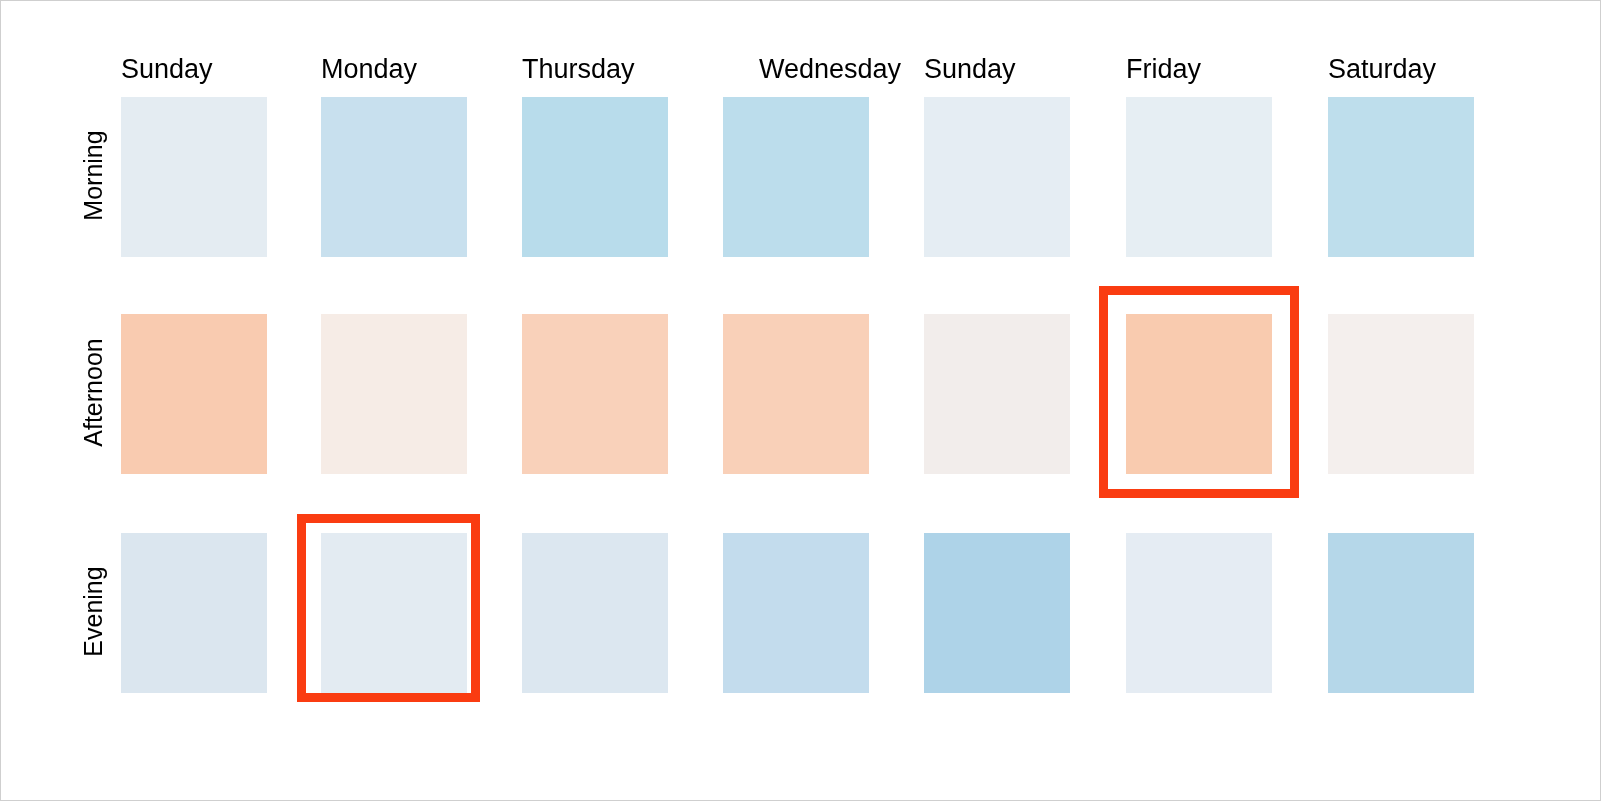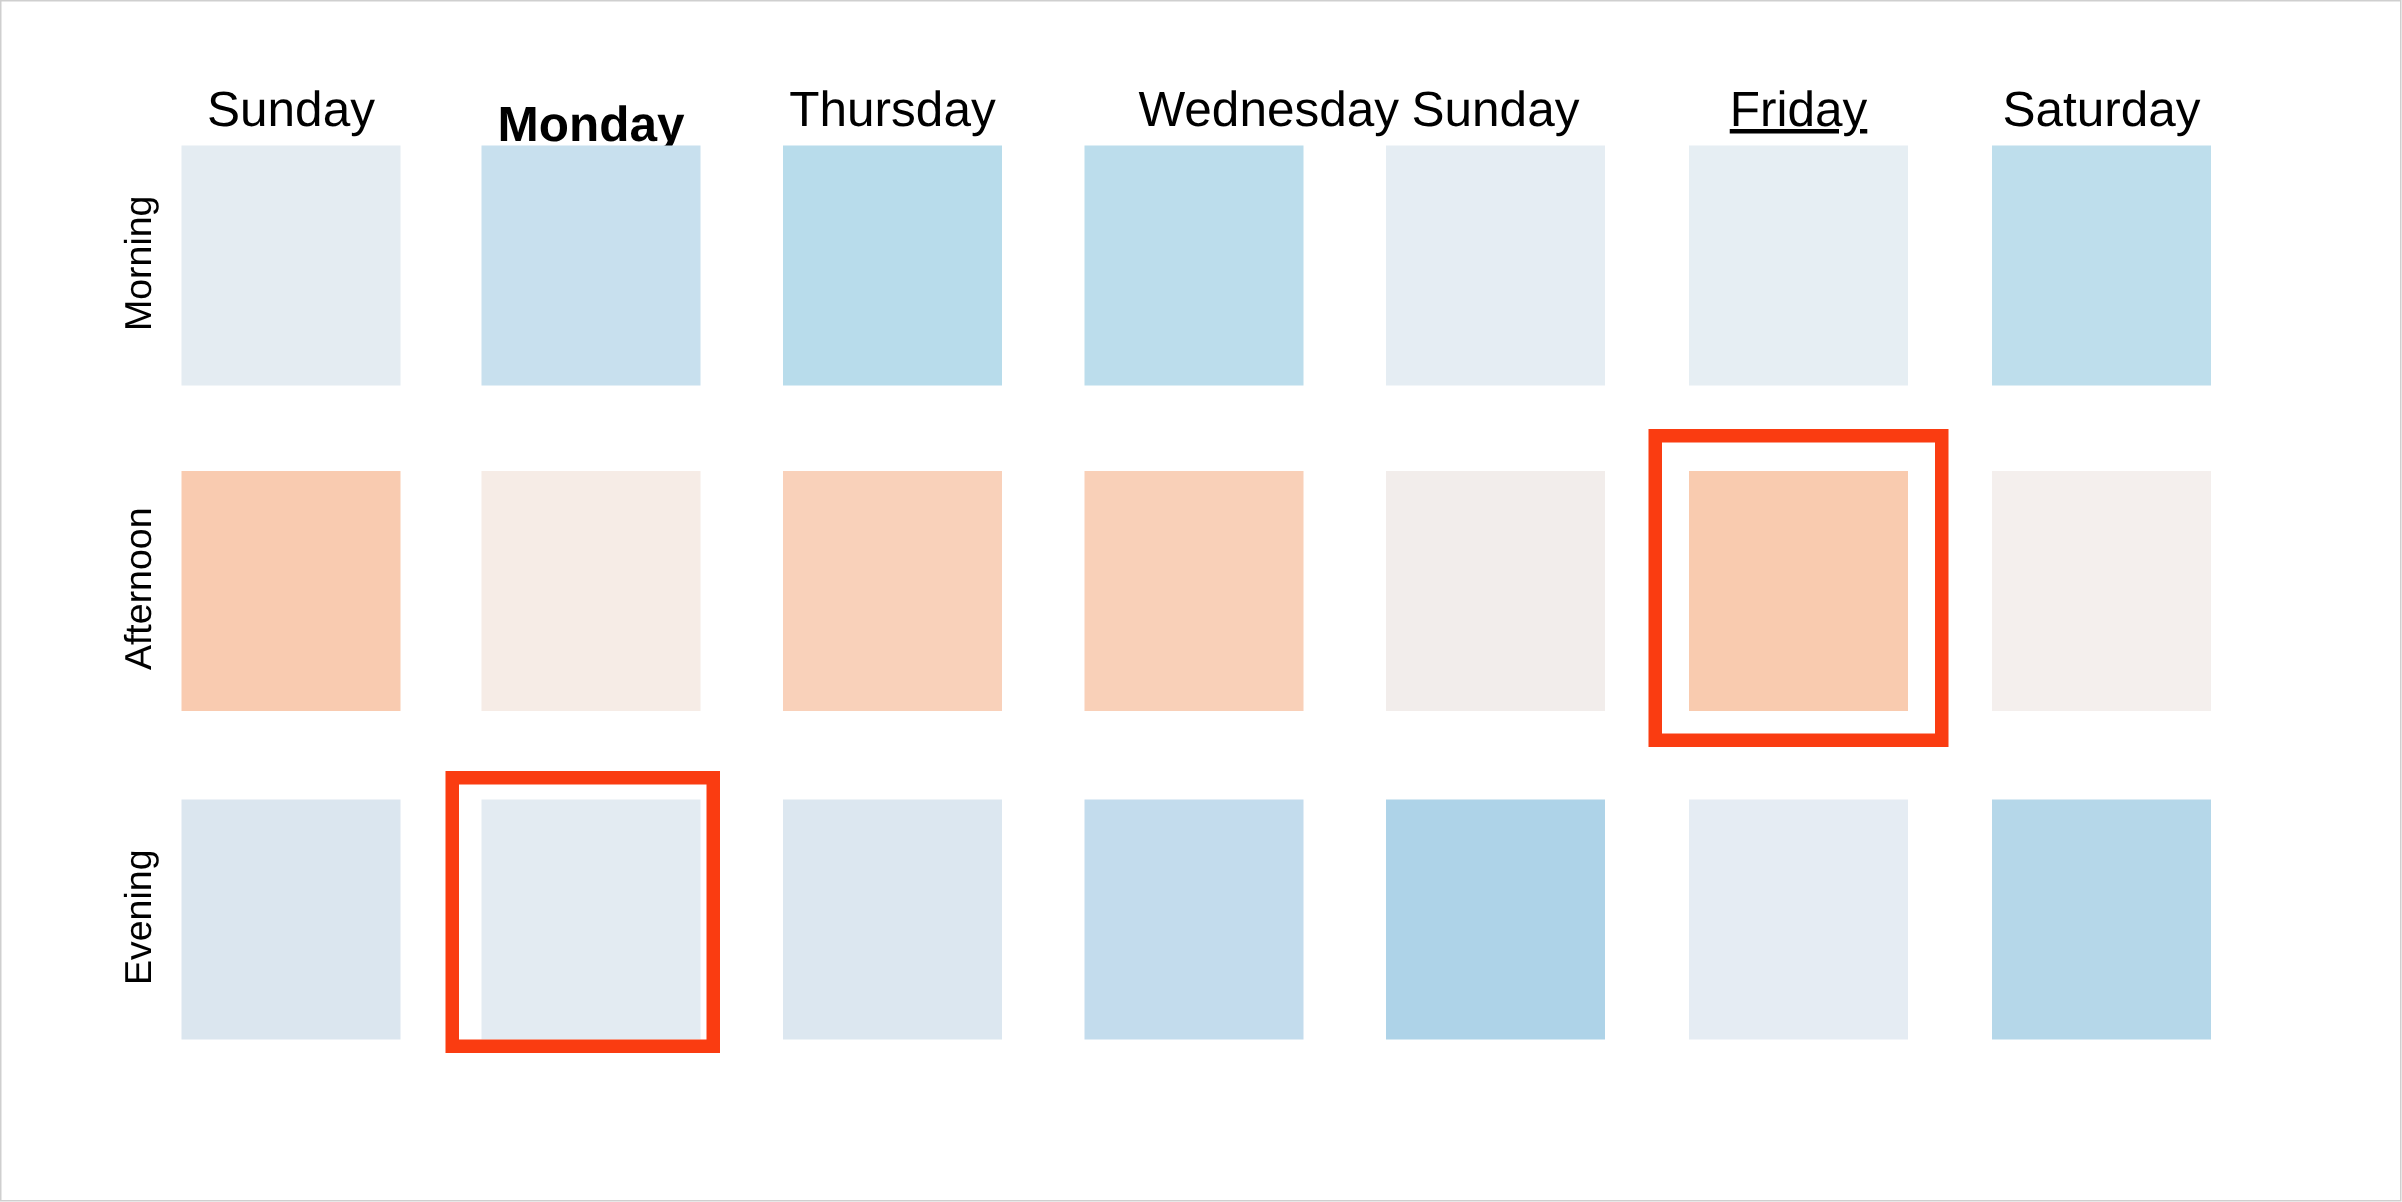--- a/index.html
+++ b/index.html
@@ -19,22 +19,22 @@
     left: 0; top: 0;
     width: 1601px;
     height: 801px;
     background: #ffffff;
     box-sizing: border-box;
     border: 1px solid #cfcfcf;
   }
   
   .col-header {
     position: absolute;
-    text-align: center;
-    font-size: 33px;
+    text-align: left;
+    font-size: 27px;
     color: #000000;
     font-family: "Liberation Sans", sans-serif;
     white-space: nowrap;
     line-height: 1;
   }
   
   .row-label {
     position: absolute;
     font-size: 25px;
     color: #000000;
@@ -70,25 +70,25 @@
     font-family: "Liberation Sans", sans-serif;
     letter-spacing: -0.2px;
   }
 </style>
 </head>
 <body>
 
 <div id="frame">
 
   <div class="col-header" style="left: 120px; width: 146px; top: 55px;"><span>Sunday</span></div>
-  <div class="col-header" style="left: 320px; width: 146px; top: 65px; font-weight: bold;"><span>Monday</span></div>
+  <div class="col-header" style="left: 320px; width: 146px; top: 55px;"><span>Monday</span></div>
   <div class="col-header" style="left: 521px; width: 146px; top: 55px;"><span>Thursday</span></div>
   <div class="col-header" style="left: 758px; width: 146px; top: 55px;"><span>Wednesday</span></div>
   <div class="col-header" style="left: 923px; width: 146px; top: 55px;"><span>Sunday</span></div>
-  <div class="col-header" style="left: 1125px; width: 146px; top: 55px; text-decoration: underline;"><span>Friday</span></div>
+  <div class="col-header" style="left: 1125px; width: 146px; top: 55px;"><span>Friday</span></div>
   <div class="col-header" style="left: 1327px; width: 146px; top: 55px;"><span>Saturday</span></div>
 
   <div class="row-label" style="width: 200px; left: -8px; top: 162px;"><span>Morning</span></div>
   <div class="row-label" style="width: 200px; left: -8px; top: 379px;"><span>Afternoon</span></div>
   <div class="row-label" style="width: 200px; left: -8px; top: 598px;"><span>Evening</span></div>
 
   <div id="cells-layer">
       <div class="cell" style="left: 120px; top: 96px; width: 146px; height: 160px; background: rgb(228, 236, 242);"></div>
       <div class="cell" style="left: 320px; top: 96px; width: 146px; height: 160px; background: rgb(200, 224, 238);"></div>
       <div class="cell" style="left: 521px; top: 96px; width: 146px; height: 160px; background: rgb(184, 220, 235);"></div>

